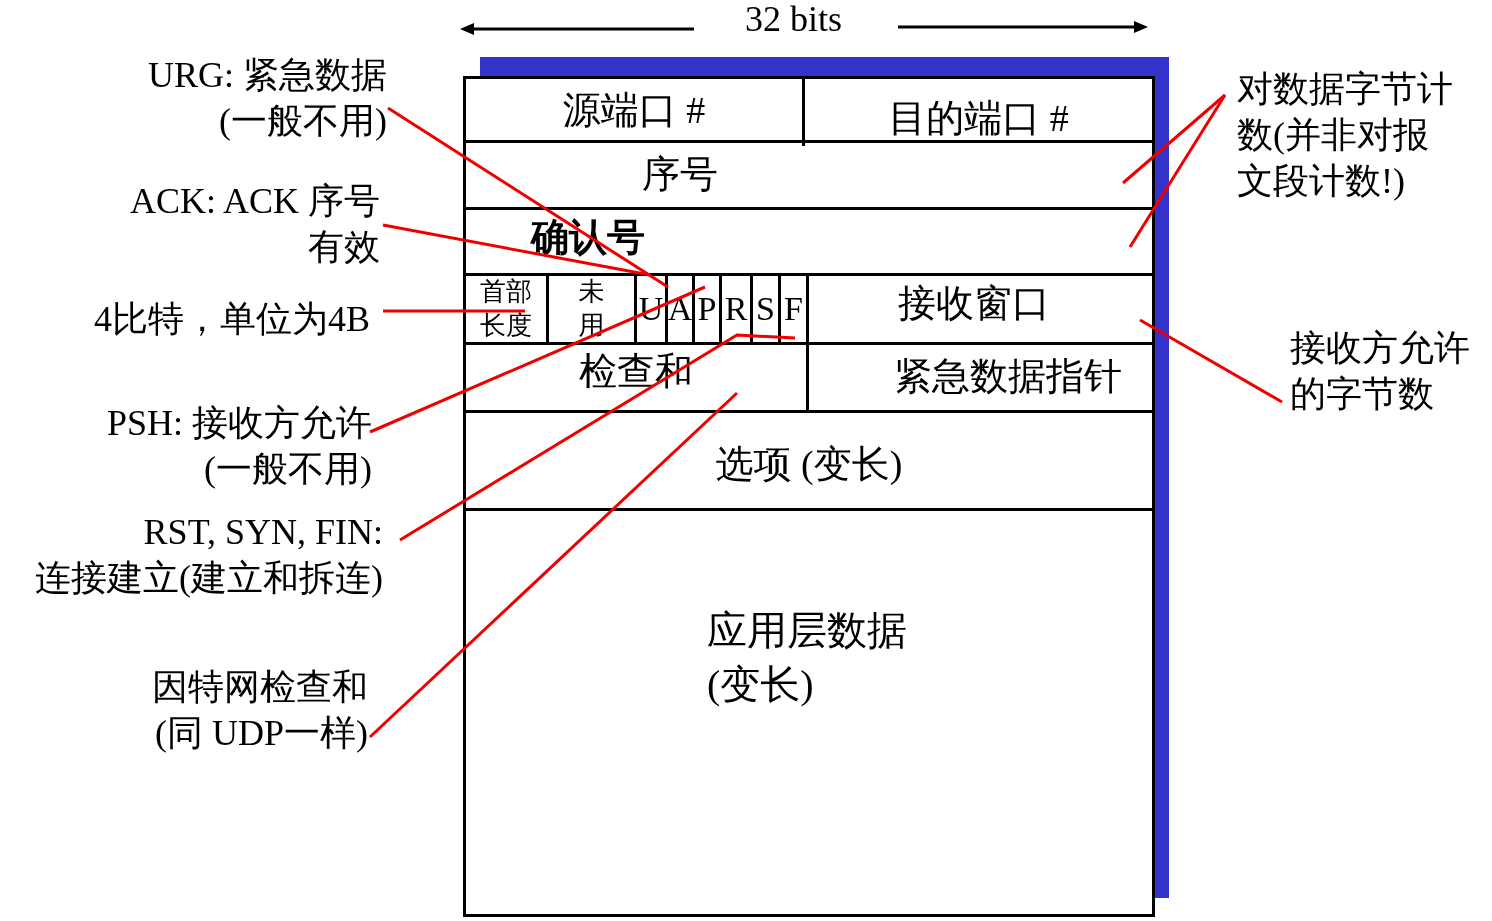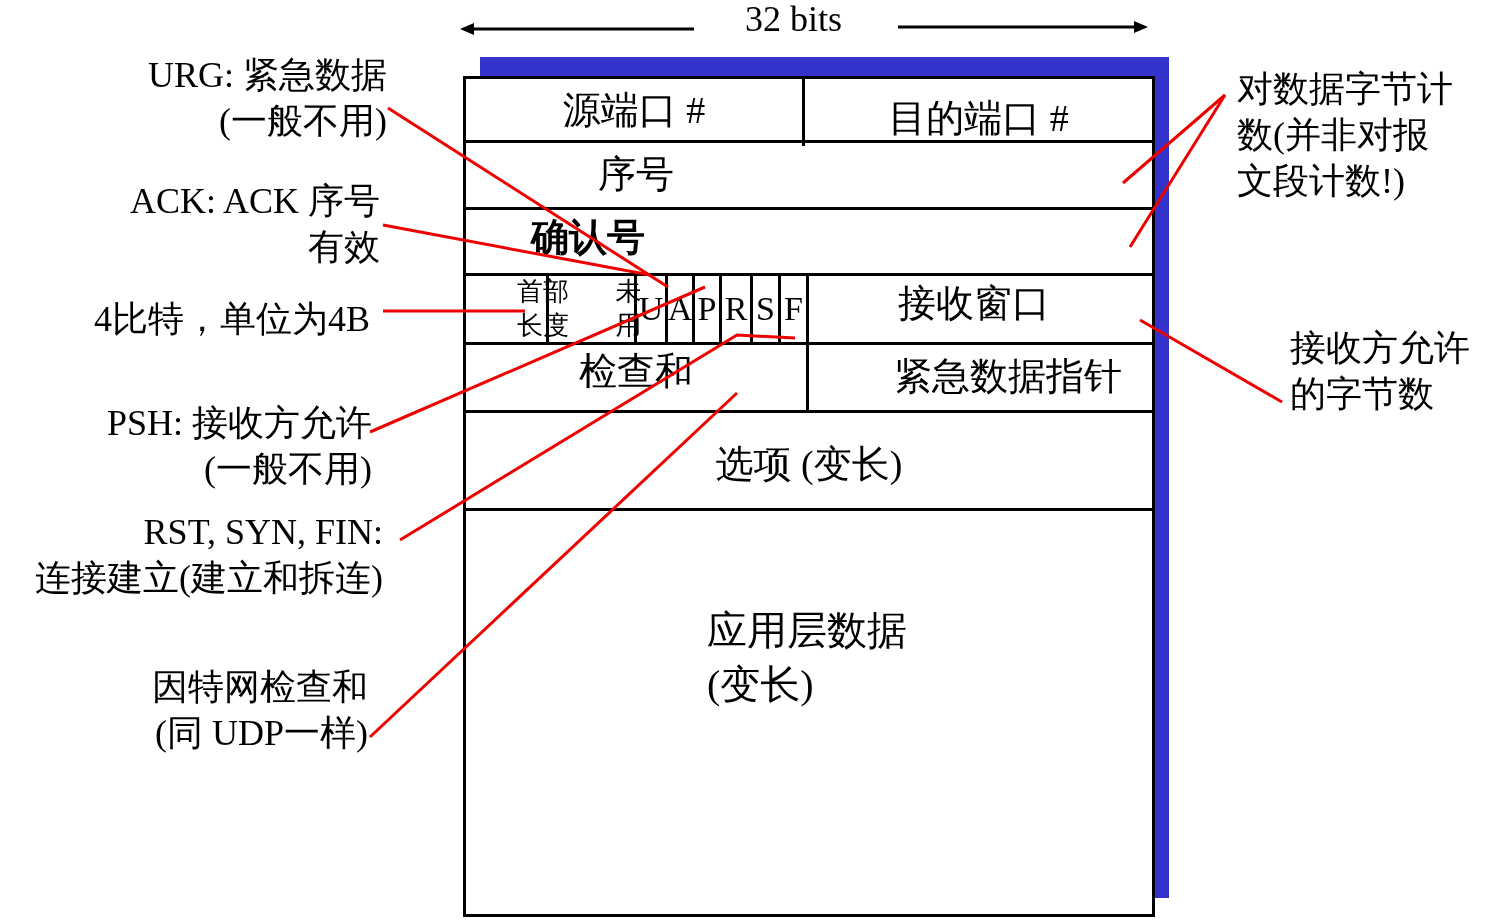--- a/index.html
+++ b/index.html
@@ -6,21 +6,21 @@
   body { width:1492px; height:921px; position:relative; overflow:hidden;
          font-family:"Liberation Serif","DejaVu Serif",serif; color:#000; }
   .abs { position:absolute; }
   .shadow { position:absolute; left:480px; top:57px; width:689px; height:841px; background:#3333cc; }
   .box { position:absolute; left:463px; top:76px; width:692px; height:841px; background:#fff;
          box-sizing:border-box; border:3px solid #000; }
   .hline { position:absolute; height:3px; background:#000; }
   .vline { position:absolute; width:3px; background:#000; }
   .cell { position:absolute; display:flex; align-items:center; justify-content:center;
           font-size:38px; line-height:1; white-space:nowrap; }
-  .small { font-size:26px; line-height:34px; text-align:center; flex-direction:column;margin-left:37px; }
+  .small { font-size:26px; line-height:34px; text-align:center; flex-direction:column; }
   .flag { font-size:34px; }
   .note { position:absolute; font-size:36px; line-height:46px; white-space:nowrap; }
   .right { text-align:right; }
   .bits-label { position:absolute; left:745px; top:-2px; font-size:36px; }
   svg.overlay { position:absolute; left:0; top:0; }
 </style>
 </head>
 <body>
 
 <svg class="overlay" width="1492" height="60">
@@ -47,21 +47,21 @@
 <div class="vline" style="left:634px;top:273px;height:72px;"></div>
 <div class="vline" style="left:665px;top:273px;height:72px;"></div>
 <div class="vline" style="left:692px;top:273px;height:72px;"></div>
 <div class="vline" style="left:719px;top:273px;height:72px;"></div>
 <div class="vline" style="left:750px;top:273px;height:72px;"></div>
 <div class="vline" style="left:778px;top:273px;height:72px;"></div>
 <div class="vline" style="left:806px;top:273px;height:138px;"></div>
 
 <div class="cell" style="left:466px;top:79px;width:336px;height:61px;">源端口 #</div>
 <div class="cell" style="left:805px;top:79px;width:347px;height:77px;">目的端口 #</div>
-<div class="cell" style="left:466px;top:143px;width:340px;height:61px;">序号</div>
+<div class="cell" style="left:466px;top:143px;width:340px;height:61px;padding-left:44px;">序号</div>
 <div class="cell" style="left:466px;top:210px;width:244px;height:54px;font-weight:bold;">确认号</div>
 
 <div class="cell small" style="left:466px;top:276px;width:80px;height:66px;">
   <span>首部</span>
   <span>长度</span>
 </div>
 <div class="cell small" style="left:549px;top:276px;width:85px;height:66px;">
   <span>未</span>
   <span>用</span>
 </div>

